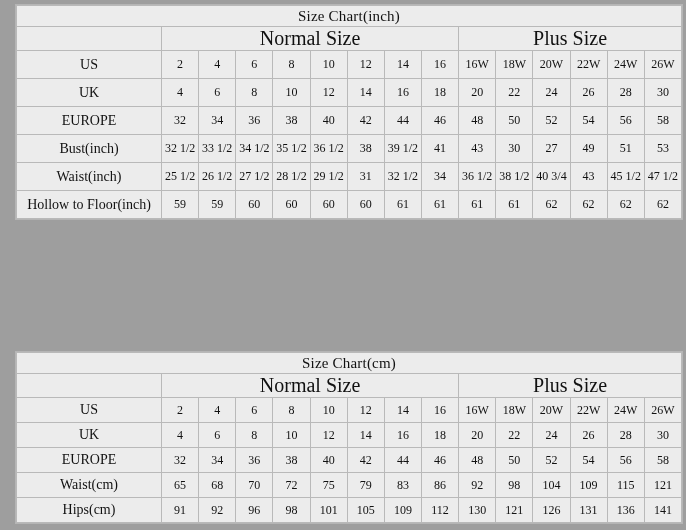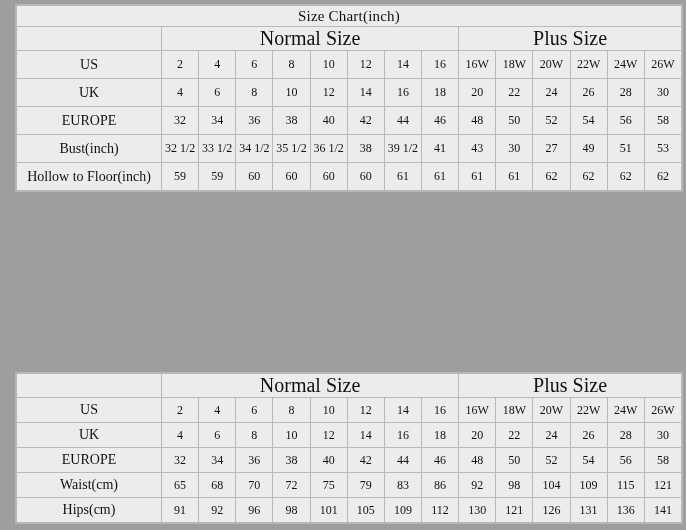--- a/index.html
+++ b/index.html
@@ -154,20 +154,37 @@
             <td class="data-cell">39 1/2</td>
             <td class="data-cell">41</td>
             <td class="data-cell">43</td>
             <td class="data-cell">30</td>
             <td class="data-cell">27</td>
             <td class="data-cell">49</td>
             <td class="data-cell">51</td>
             <td class="data-cell">53</td>
           </tr>
           <tr>
+            <td class="row-label">Waist(inch)</td>
+            <td class="data-cell">25 1/2</td>
+            <td class="data-cell">26 1/2</td>
+            <td class="data-cell">27 1/2</td>
+            <td class="data-cell">28 1/2</td>
+            <td class="data-cell">29 1/2</td>
+            <td class="data-cell">31</td>
+            <td class="data-cell">32 1/2</td>
+            <td class="data-cell">34</td>
+            <td class="data-cell">36 1/2</td>
+            <td class="data-cell">38 1/2</td>
+            <td class="data-cell">40 3/4</td>
+            <td class="data-cell">43</td>
+            <td class="data-cell">45 1/2</td>
+            <td class="data-cell">47 1/2</td>
+          </tr>
+          <tr>
             <td class="row-label">Hollow to Floor(inch)</td>
             <td class="data-cell">59</td>
             <td class="data-cell">59</td>
             <td class="data-cell">60</td>
             <td class="data-cell">60</td>
             <td class="data-cell">60</td>
             <td class="data-cell">60</td>
             <td class="data-cell">61</td>
             <td class="data-cell">61</td>
             <td class="data-cell">61</td>
@@ -183,20 +200,23 @@
 
   <div class="spacer"></div>
 
   <div class="chart-wrap">
     <table class="size-chart narrow">
       <colgroup>
         <col class="label-col">
       </colgroup>
       <tbody>
           <tr>
+            <td class="title-cell" colspan="15">Size Chart(cm)</td>
+          </tr>
+          <tr>
             <td class="group-cell blank"></td>
             <td class="group-cell" colspan="8">Normal Size</td>
             <td class="group-cell" colspan="6">Plus Size</td>
           </tr>
           <tr>
             <td class="row-label">US</td>
             <td class="data-cell">2</td>
             <td class="data-cell">4</td>
             <td class="data-cell">6</td>
             <td class="data-cell">8</td>

